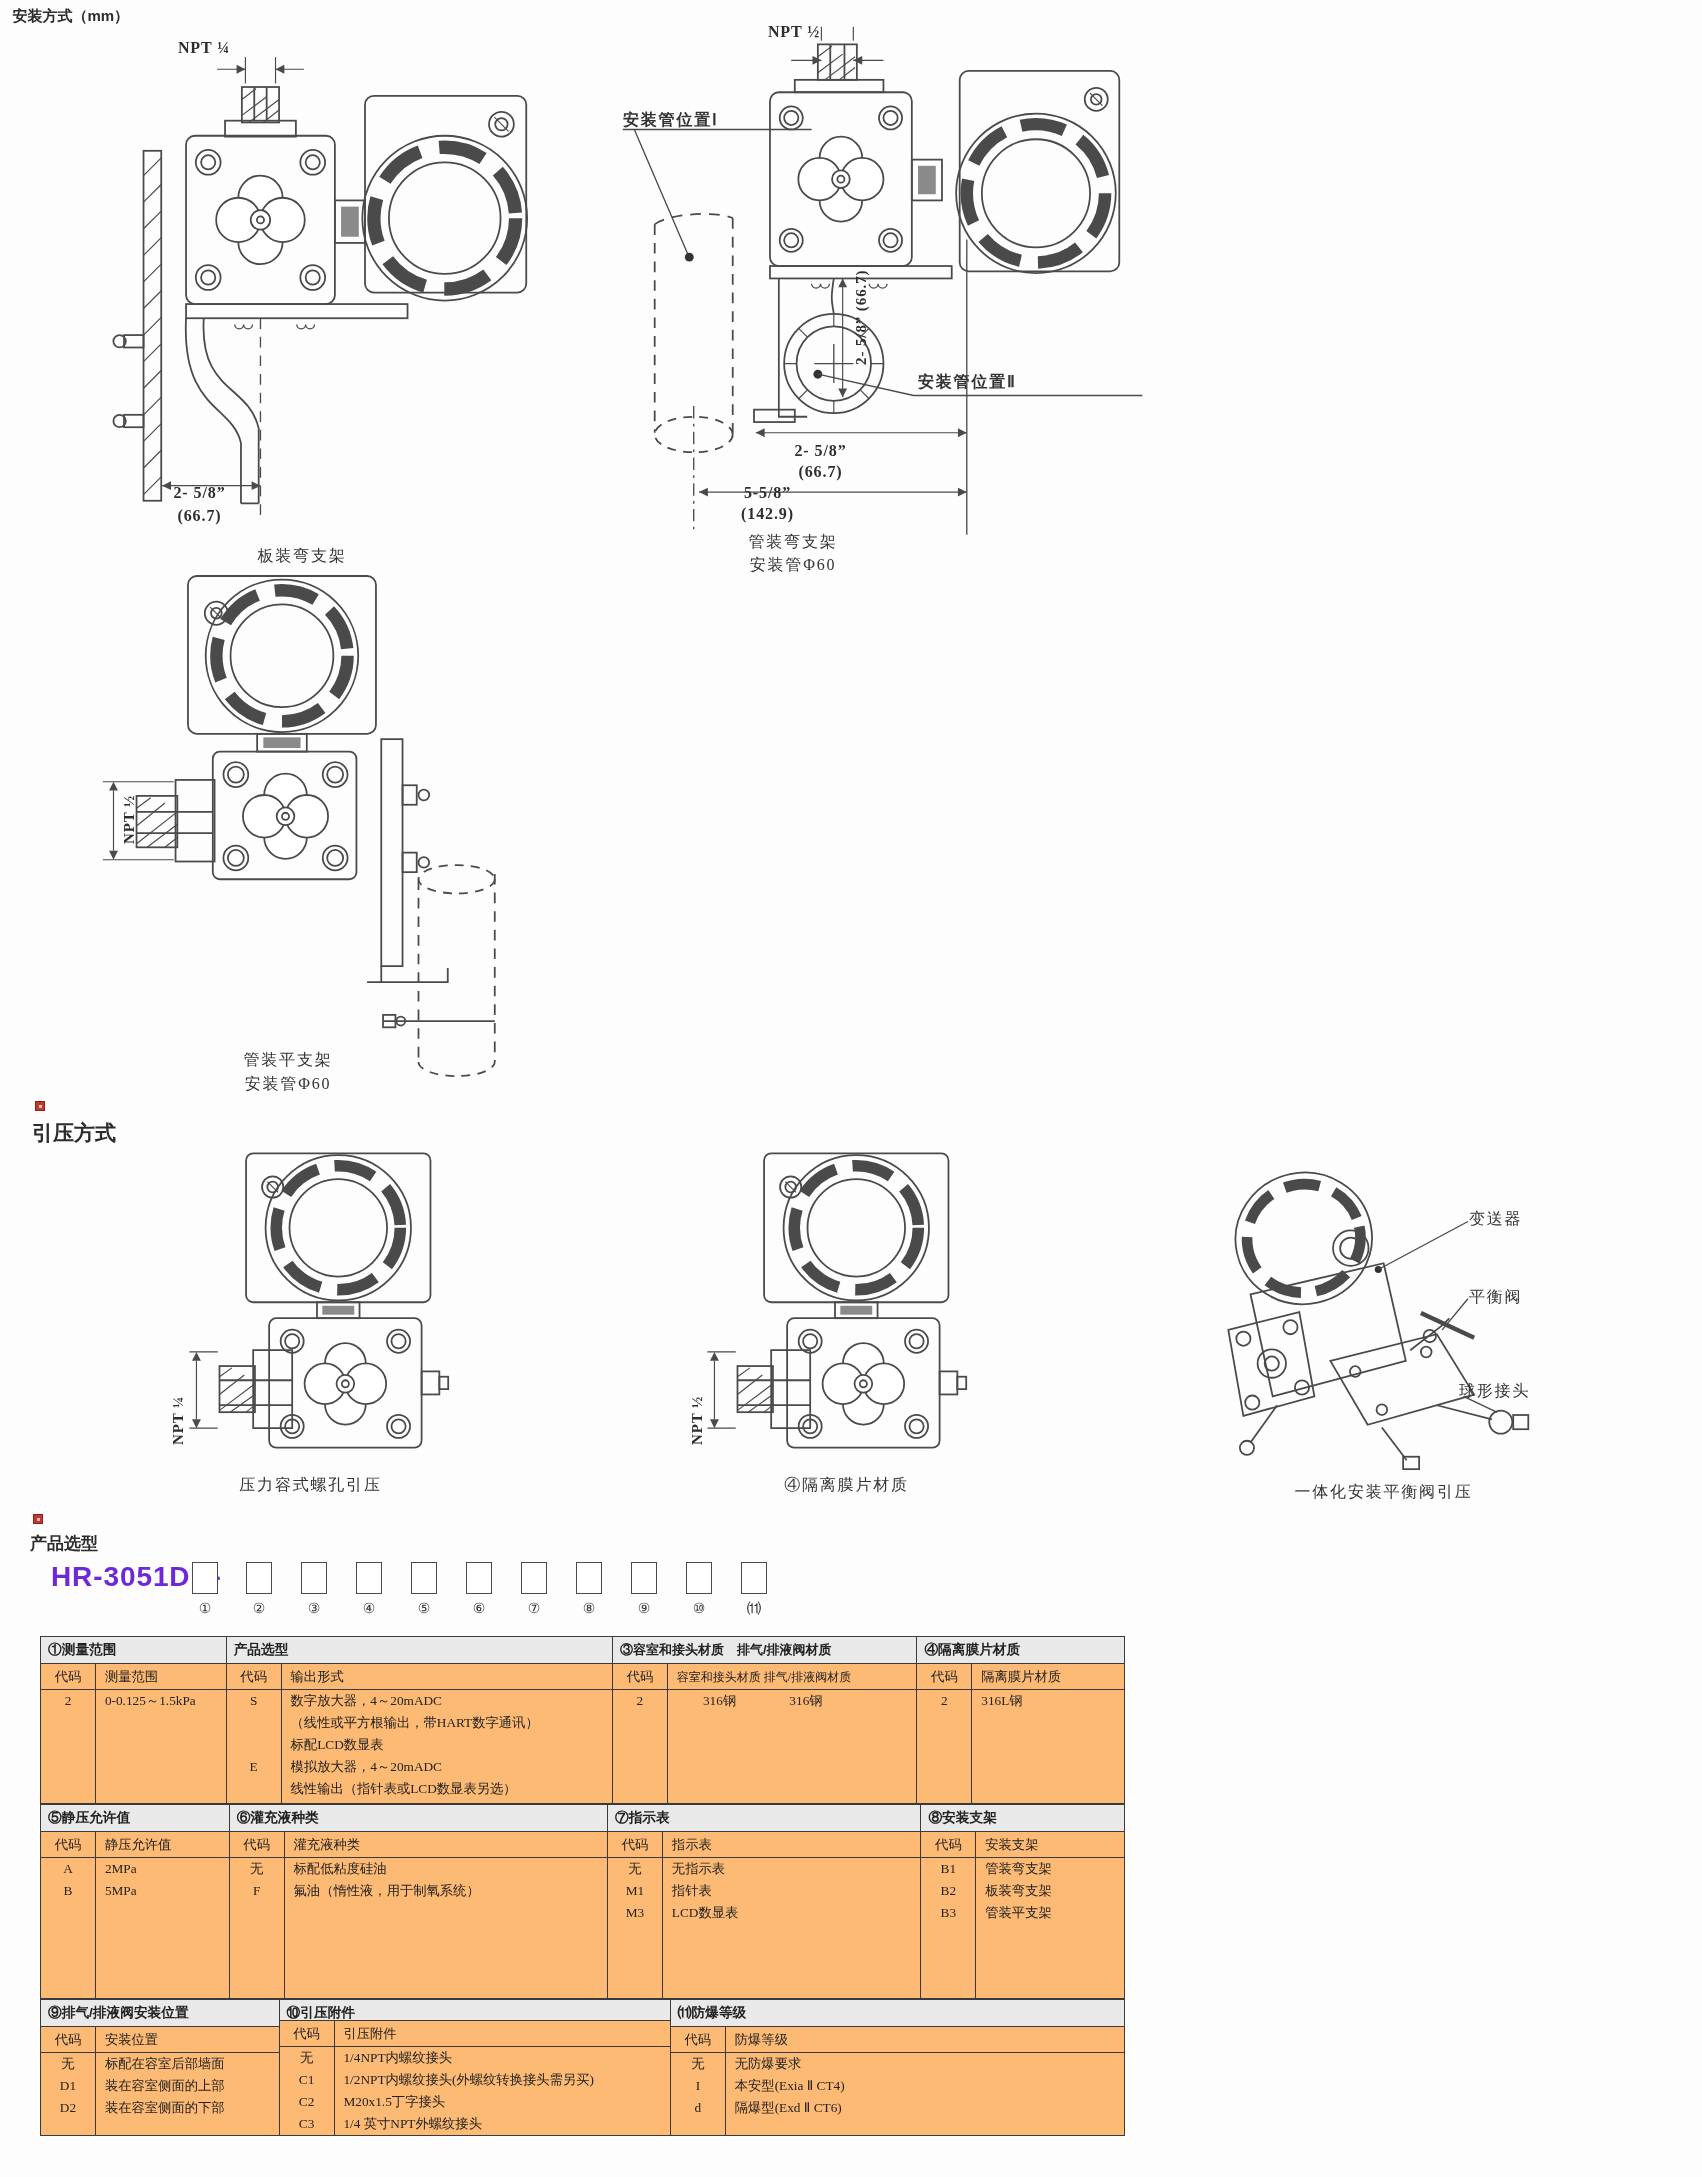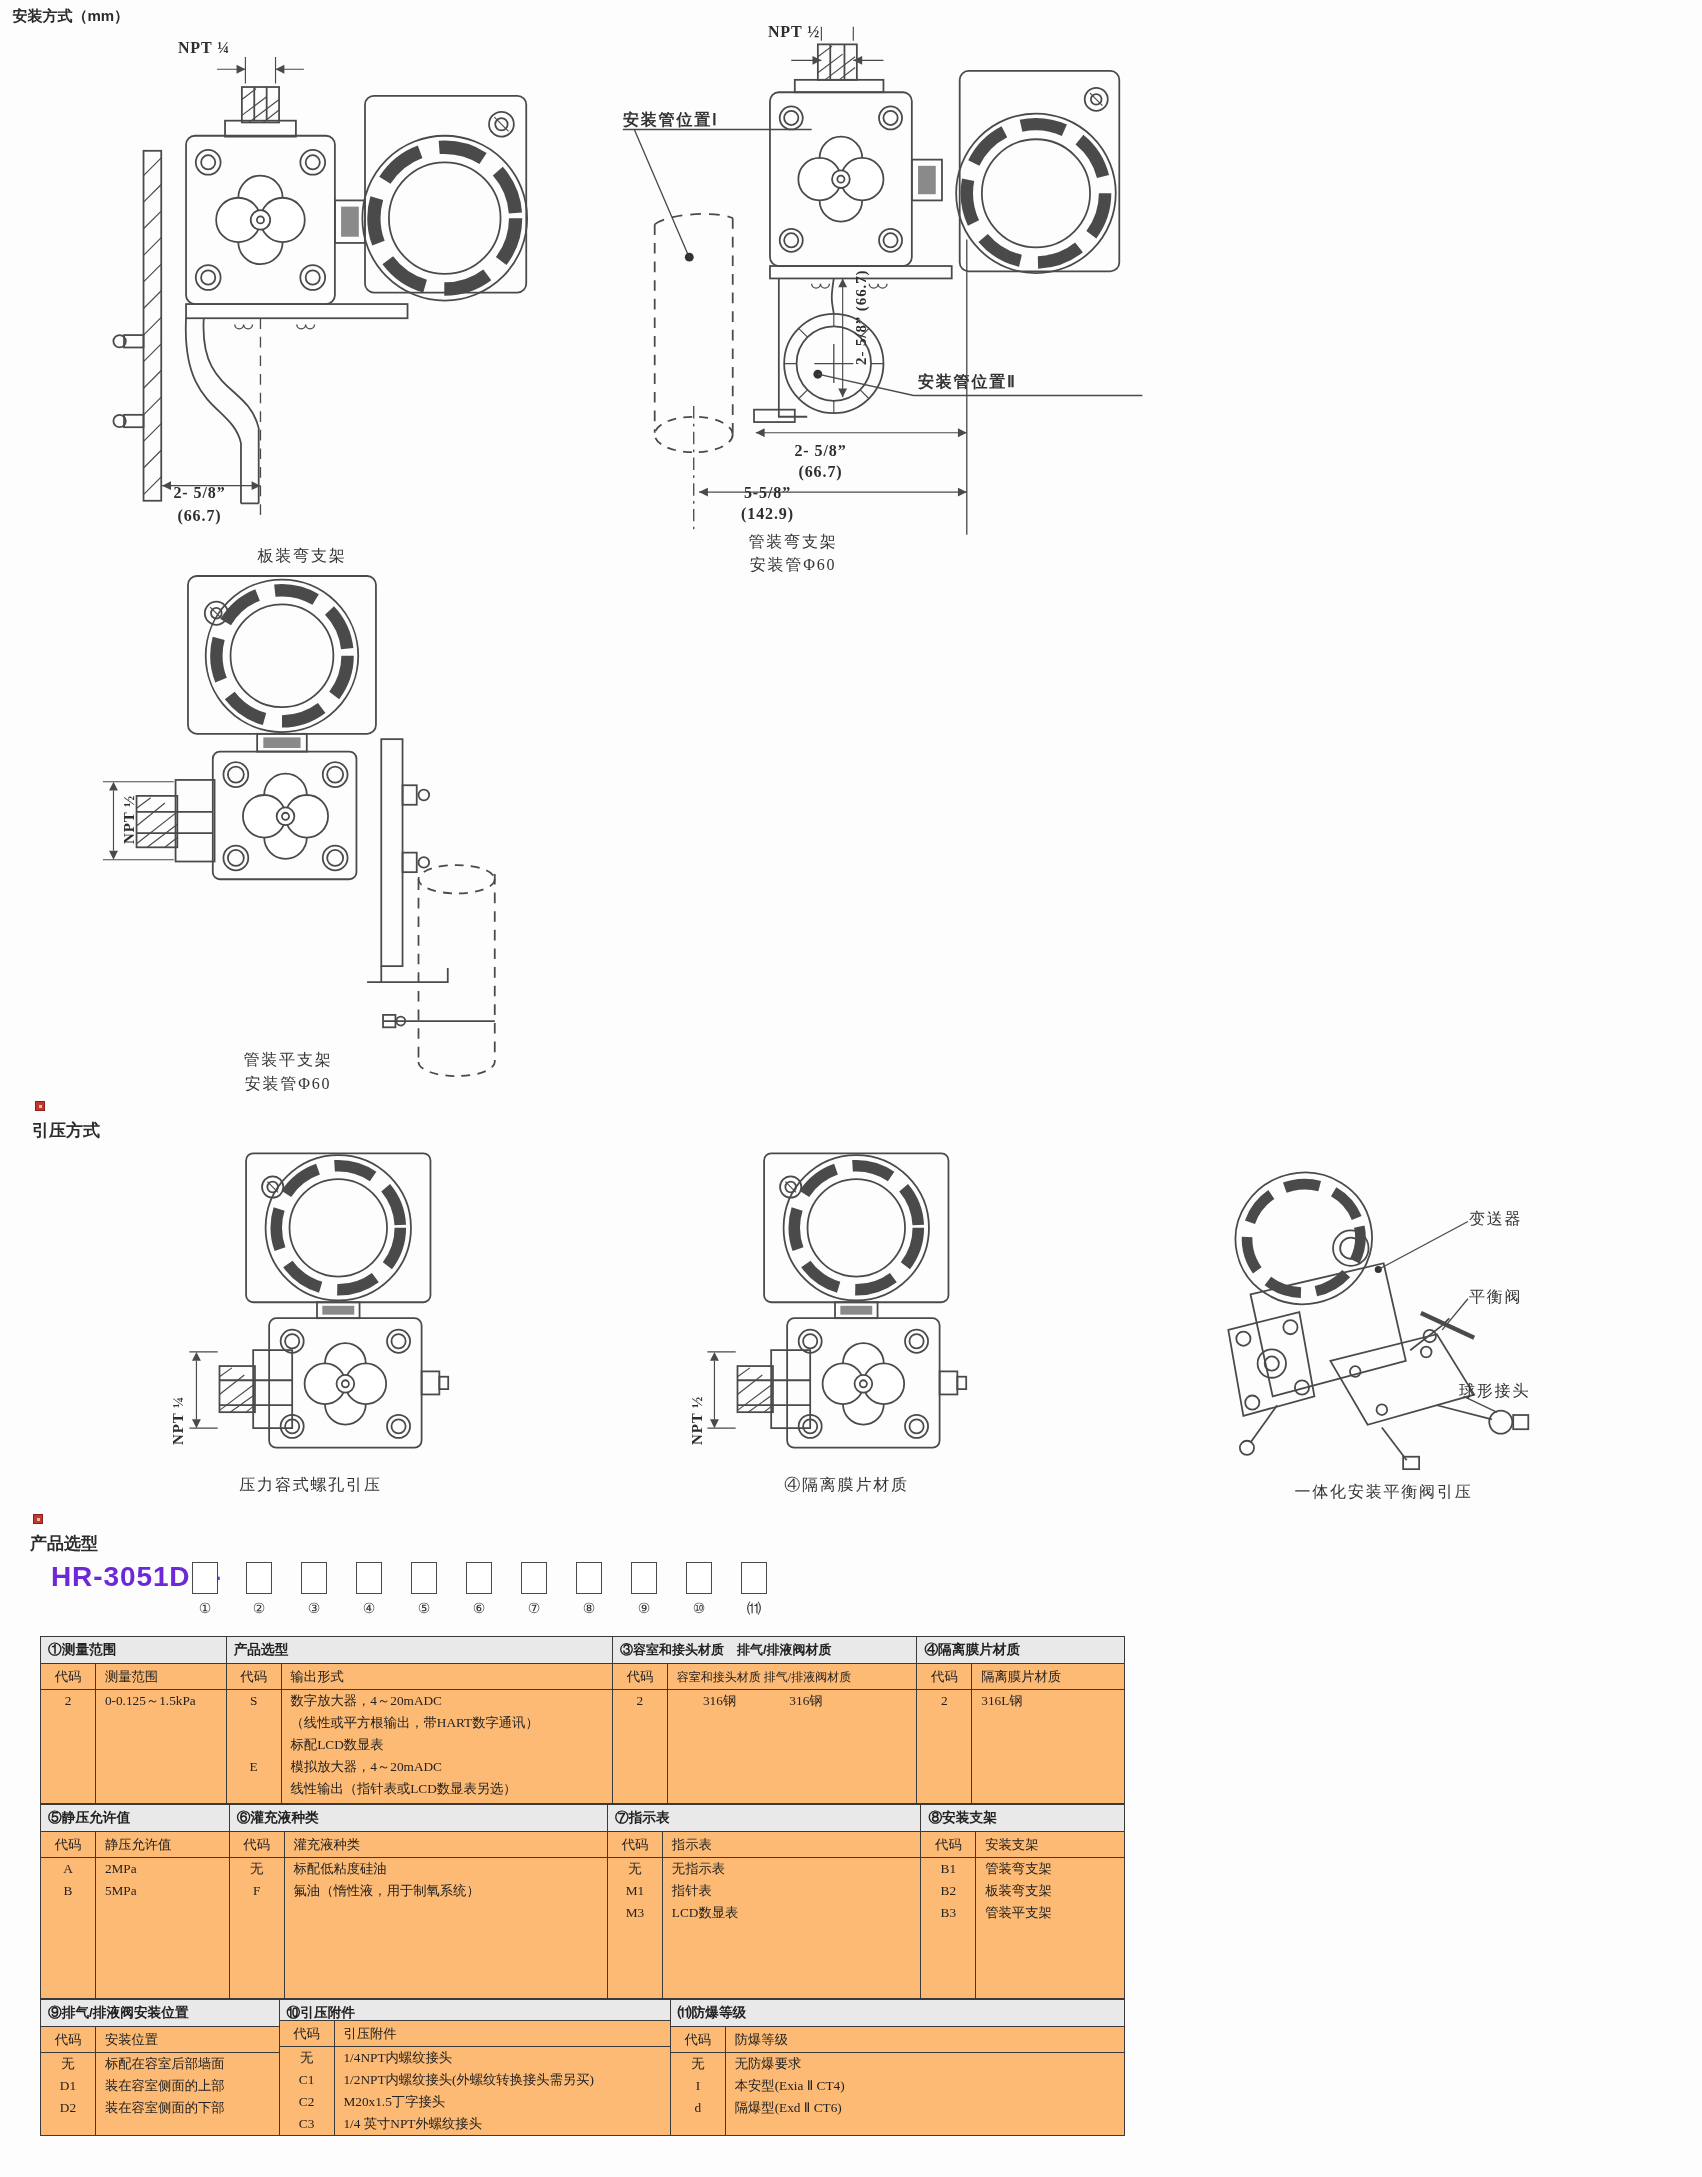--- a/index.html
+++ b/index.html
@@ -42,21 +42,21 @@
 </head>
 <body>
 
 <div id="canvas">
 
   <div class="abs heading" style="left:12.4px;top:7px;font-size:15px;">安装方式（mm）</div>
 
   <div class="badge" style="left:35px;top:1101px;">
       <div></div>
     </div>
-  <div class="abs heading" style="left:32px;top:1119px;font-size:17px;">引压方式</div>
+  <div class="abs heading" style="left:32px;top:1119px;font-size:21px;">引压方式</div>
 
   <div class="badge" style="left:33px;top:1514px;">
       <div></div>
     </div>
   <div class="abs heading" style="left:30px;top:1532px;font-size:17px;">产品选型</div>
 
   <svg style="left:35px;top:25px;" width="497" height="567" viewBox="0 0 560 640">
     <g stroke="#4a4a4a" fill="none" stroke-width="2">
 
       <rect x="122" y="142" width="20" height="395"></rect>

